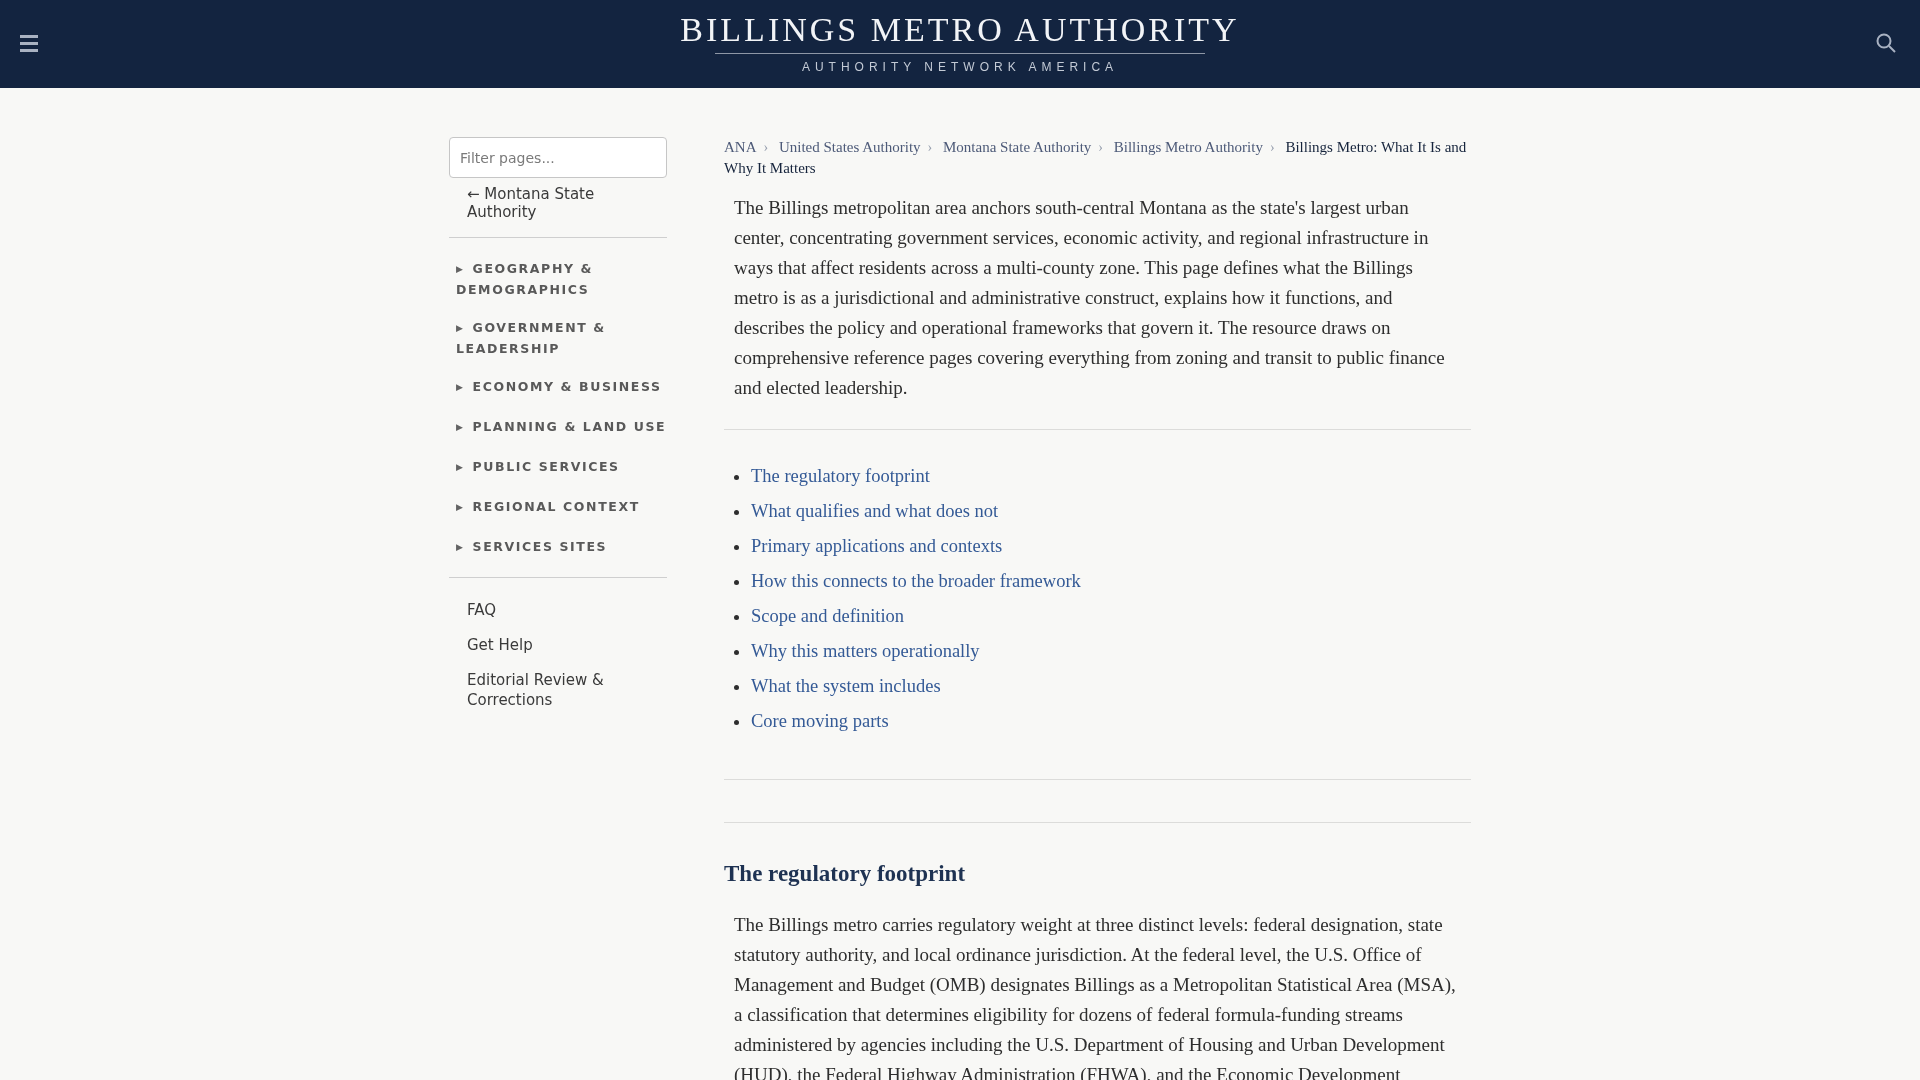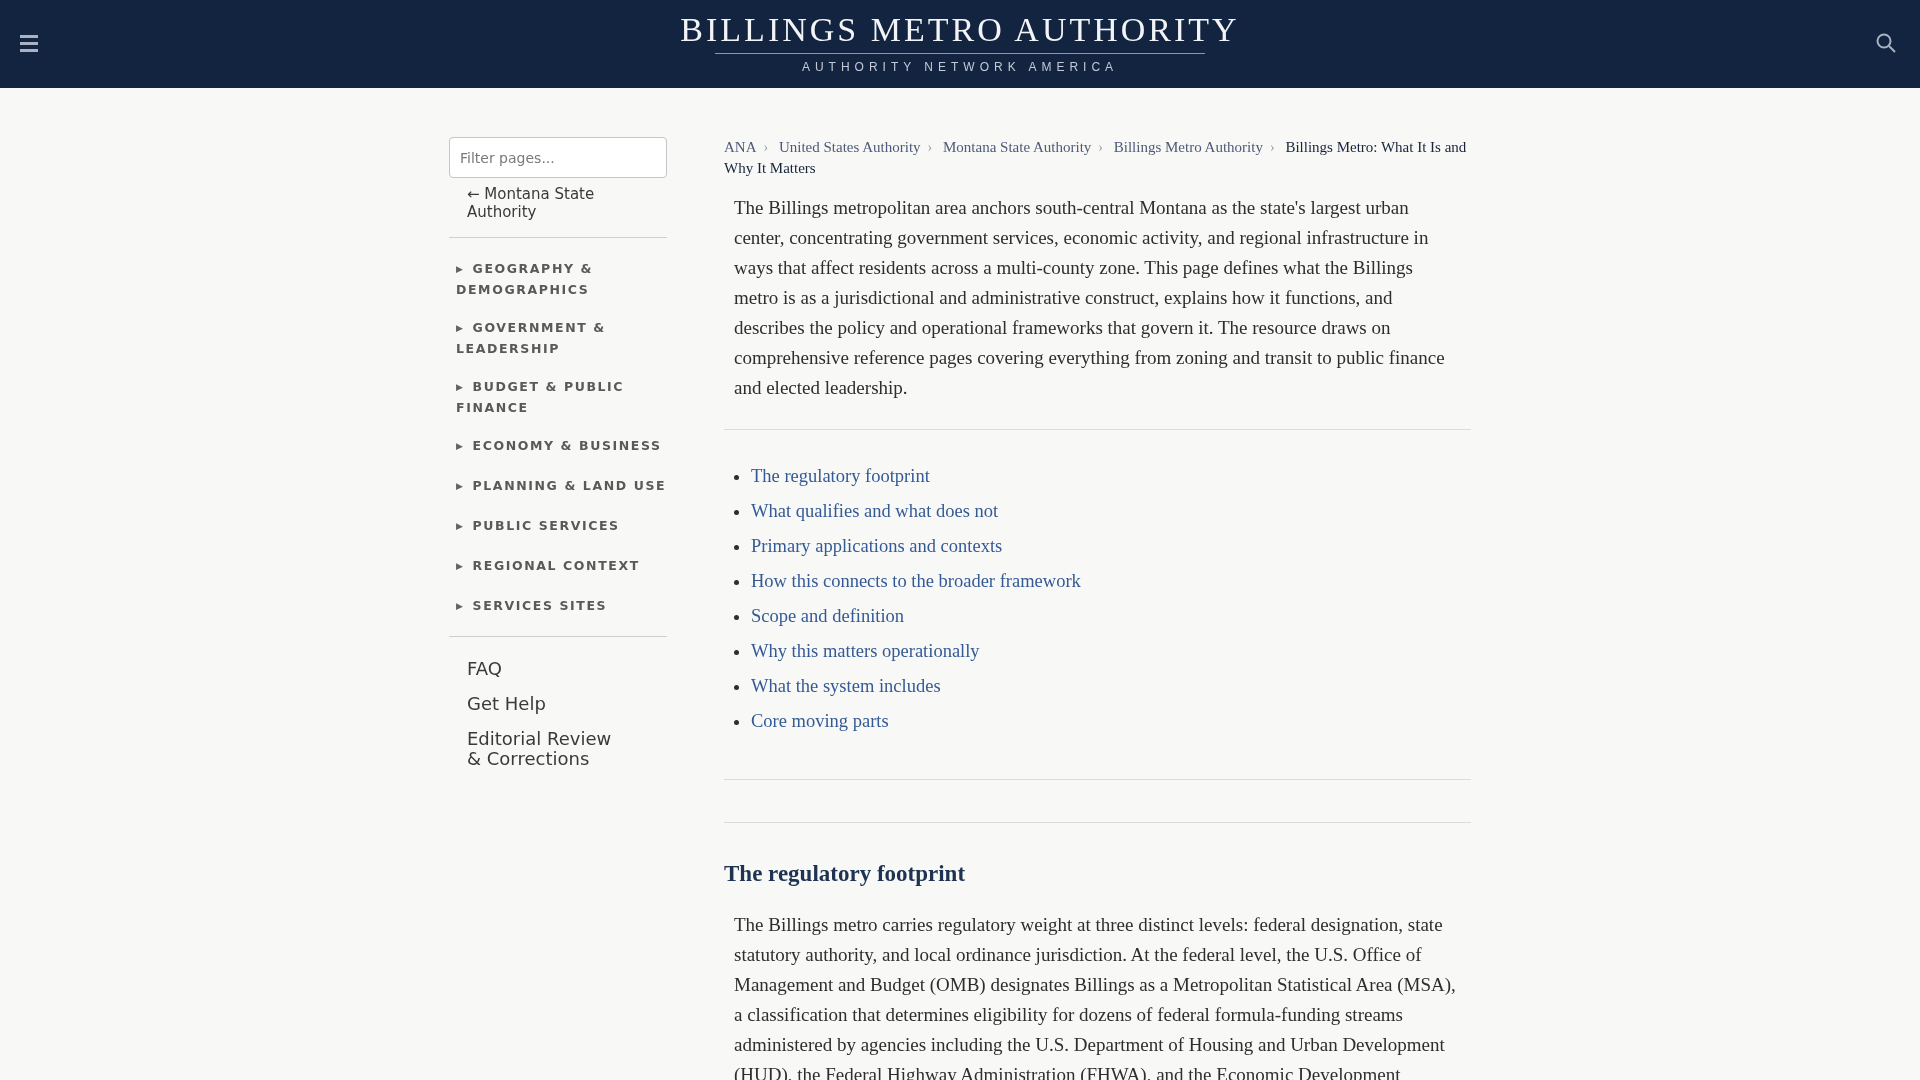--- a/index.html
+++ b/index.html
@@ -137,21 +137,21 @@
     margin-right: 8px;
     display: inline-block;
     transform: translateY(-1px);
   }
   .side-foot ul {
     list-style: none;
     margin: 22px 0 0;
     padding: 0 0 0 18px;
   }
   .side-foot li {
-    font-size: 18px;
+    font-size: 15px;
     color: #3a3a3a;
     line-height: 20px;
     margin-bottom: 15px;
     max-width: 150px;
     cursor: pointer;
   }
 
   
   .main { flex: 1; min-width: 0; padding-bottom: 40px; }
   .breadcrumb {
@@ -231,21 +231,20 @@
     <a class="back-link" href="#">← Montana State Authority</a>
     <hr class="side-hr">
 
     <nav class="side-nav">
       <ul>
 
           <li><span class="tri">▶</span><span>GEOGRAPHY &amp; DEMOGRAPHICS</span></li>
 
           <li><span class="tri">▶</span><span>GOVERNMENT &amp; LEADERSHIP</span></li>
 
-          <li><span class="tri">▶</span><span>BUDGET &amp; PUBLIC FINANCE</span></li>
 
           <li><span class="tri">▶</span><span>ECONOMY &amp; BUSINESS</span></li>
 
           <li><span class="tri">▶</span><span>PLANNING &amp; LAND USE</span></li>
 
 
           <li><span class="tri">▶</span><span>PUBLIC SERVICES</span></li>
 
           <li><span class="tri">▶</span><span>REGIONAL CONTEXT</span></li>
 

